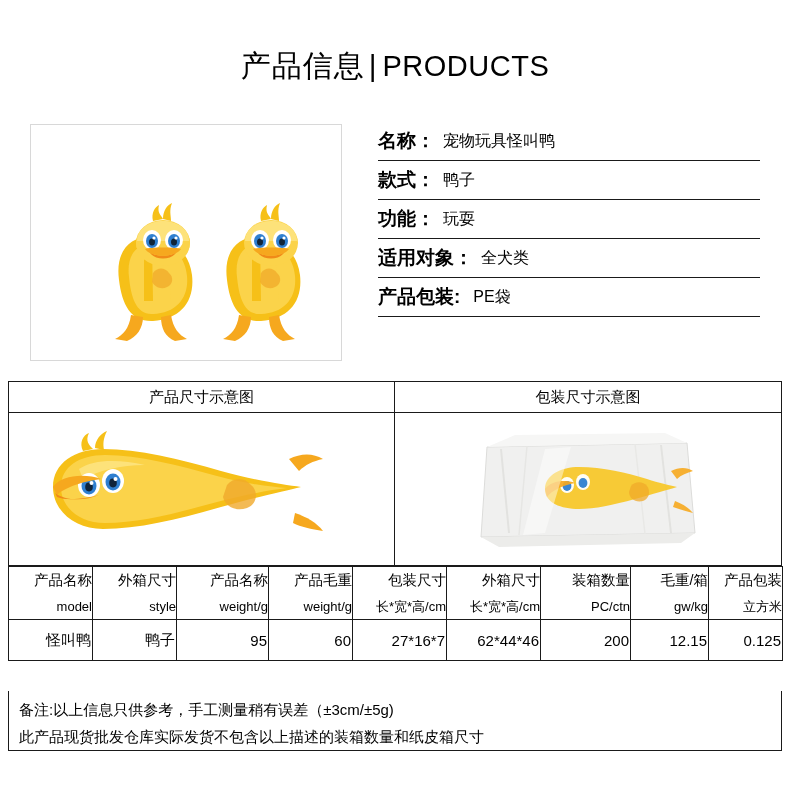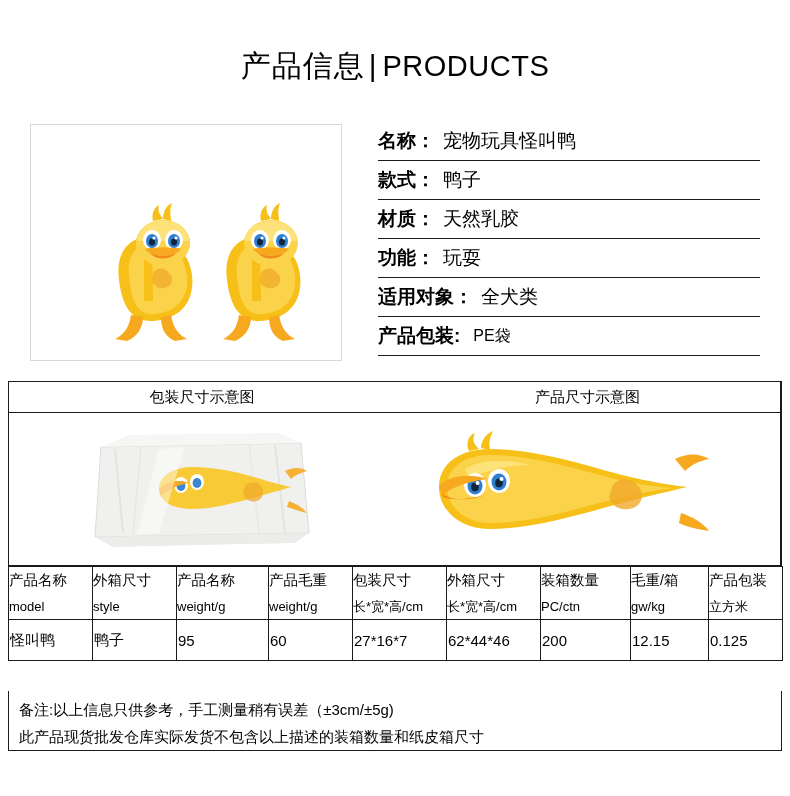--- a/index.html
+++ b/index.html
@@ -70,21 +70,21 @@
     display: flex;
     align-items: center;
     white-space: nowrap;
   }
   .spec-label {
     font-size: 19px;
     font-weight: bold;
     color: #000;
   }
   .spec-value {
-    font-size: 19px;
+    font-size: 16px;
     color: #000;
     margin-left: 8px;
   }
   .spec-row.pkg .spec-label { font-size: 19px; }
   .spec-row.pkg .spec-value { margin-left: 13px; font-size: 16px; }
 
   
   .diagrams {
     position: absolute;
     left: 8px;
@@ -131,21 +131,21 @@
   .data-table {
     position: absolute;
     left: 8px;
     top: 566px;
     width: 774px;
     border-collapse: collapse;
     table-layout: fixed;
   }
   .data-table th, .data-table td {
     border: 1px solid #1a1a1a;
-    text-align: left;
+    text-align: right;
     color: #000;
   }
   .data-table th {
     height: 48px;
     font-weight: normal;
     padding: 2px 0;
   }
   .data-table th .l1 {
     display: block;
     font-size: 14.5px;
@@ -258,38 +258,68 @@
   <div class="spec-list">
     <div class="spec-row">
       <span class="spec-label">名称：</span>
       <span class="spec-value">宠物玩具怪叫鸭</span>
     </div>
     <div class="spec-row">
       <span class="spec-label">款式：</span>
       <span class="spec-value">鸭子</span>
     </div>
     <div class="spec-row">
-      <span class="spec-label">材质：</span>
-      <span class="spec-value">天然乳胶</span>
-    </div>
-    <div class="spec-row">
       <span class="spec-label">功能：</span>
       <span class="spec-value">玩耍</span>
     </div>
     <div class="spec-row">
       <span class="spec-label">适用对象：</span>
       <span class="spec-value">全犬类</span>
     </div>
     <div class="spec-row pkg">
       <span class="spec-label">产品包装:</span>
       <span class="spec-value">PE袋</span>
     </div>
   </div>
 
   <div class="diagrams">
+    <div class="diagram-cell left">
+      <div class="diagram-title">产品尺寸示意图</div>
+      <div class="diagram-title-rule"></div>
+      <div class="diagram-art">
+        <svg width="386" height="152" viewBox="0 0 386 152">
+          <rect x="0" y="0" width="386" height="152" fill="#ffffff"></rect>
+
+          <path d="M280 46 C292 40 304 40 314 46 C304 48 296 52 290 58 Z" fill="#f6a81e"></path>
+          <path d="M286 100 C298 104 308 110 314 118 C302 116 292 114 284 110 Z" fill="#f6a81e"></path>
+
+          <path d="M44 74 C44 50 66 36 94 36 C130 36 170 46 212 58 C248 68 276 72 292 74 C276 78 248 84 212 94 C170 106 130 116 94 116 C66 116 44 98 44 74 Z" fill="#f6c018"></path>
+          <path d="M52 74 C52 54 70 42 96 42 C130 42 168 52 208 63 C238 71 262 74 278 75 C262 77 238 81 208 89 C168 100 130 110 96 110 C70 110 52 94 52 74 Z" fill="#fbd34a"></path>
+
+          <path d="M70 56 C84 46 110 46 136 52 C112 52 88 58 74 66 Z" fill="#fde27a"></path>
+
+          <path d="M74 38 C70 30 74 22 80 20 C76 28 80 32 84 36 Z" fill="#f6c018"></path>
+          <path d="M86 35 C86 27 92 20 98 18 C94 26 94 31 95 37 Z" fill="#f6c018"></path>
+
+          <ellipse cx="80" cy="72" rx="11" ry="12" fill="#ffffff"></ellipse>
+          <ellipse cx="104" cy="68" rx="11" ry="12" fill="#ffffff"></ellipse>
+          <ellipse cx="80" cy="73" rx="7.5" ry="8.5" fill="#2f7fd0"></ellipse>
+          <ellipse cx="104" cy="69" rx="7.5" ry="8.5" fill="#2f7fd0"></ellipse>
+          <ellipse cx="80" cy="74" rx="3.8" ry="4.4" fill="#10243a"></ellipse>
+          <ellipse cx="104" cy="70" rx="3.8" ry="4.4" fill="#10243a"></ellipse>
+          <ellipse cx="82.5" cy="70" rx="2" ry="2" fill="#ffffff"></ellipse>
+          <ellipse cx="106.5" cy="66" rx="2" ry="2" fill="#ffffff"></ellipse>
+
+          <path d="M44 74 C52 62 76 60 92 66 C76 68 56 74 48 82 Z" fill="#f6a81e"></path>
+          <path d="M46 80 C56 88 76 88 90 82 C76 86 58 88 48 84 Z" fill="#f08a18"></path>
+
+          <path d="M218 72 C224 64 236 64 242 72 C250 78 248 92 238 95 C226 99 216 93 214 84 Z" fill="#f0a92a" opacity="0.8"></path>
+        </svg>
+      </div>
+    </div>
     <div class="diagram-cell right">
       <div class="diagram-title">包装尺寸示意图</div>
       <div class="diagram-title-rule"></div>
       <div class="diagram-art">
         <svg width="386" height="152" viewBox="0 0 386 152">
           <rect x="0" y="0" width="386" height="152" fill="#ffffff"></rect>
 
           <path d="M92 34 L292 30 L300 120 L86 124 Z" fill="#f0f0ef" stroke="#dcdcda" stroke-width="1"></path>
           <path d="M92 34 L120 22 L270 20 L292 30 Z" fill="#f6f6f5"></path>
           <path d="M86 124 L104 134 L286 130 L300 120 Z" fill="#ececea"></path>
@@ -303,54 +333,20 @@
           <path d="M276 58 C284 54 292 54 298 58 C292 60 286 62 282 66 Z" fill="#f6a81e" opacity="0.9"></path>
           <path d="M280 88 C288 91 294 95 298 100 C290 98 284 96 278 94 Z" fill="#f6a81e" opacity="0.9"></path>
           <ellipse cx="172" cy="72" rx="7" ry="8" fill="#ffffff" opacity="0.95"></ellipse>
           <ellipse cx="188" cy="69" rx="7" ry="8" fill="#ffffff" opacity="0.95"></ellipse>
           <ellipse cx="172" cy="73" rx="4.4" ry="5" fill="#2f7fd0" opacity="0.95"></ellipse>
           <ellipse cx="188" cy="70" rx="4.4" ry="5" fill="#2f7fd0" opacity="0.95"></ellipse>
           <path d="M150 76 C156 68 170 66 180 70 C168 72 156 78 152 84 Z" fill="#f6a81e" opacity="0.92"></path>
           <path d="M236 73 C240 68 248 68 252 73 C256 78 254 86 248 88 C240 90 234 85 234 79 Z" fill="#f0a92a" opacity="0.75"></path>
 
           <path d="M150 36 L176 34 L150 120 L128 122 Z" fill="#ffffff" opacity="0.45"></path>
-        </svg>
-      </div>
-    </div>
-    <div class="diagram-cell left">
-      <div class="diagram-title">产品尺寸示意图</div>
-      <div class="diagram-title-rule"></div>
-      <div class="diagram-art">
-        <svg width="386" height="152" viewBox="0 0 386 152">
-          <rect x="0" y="0" width="386" height="152" fill="#ffffff"></rect>
-
-          <path d="M280 46 C292 40 304 40 314 46 C304 48 296 52 290 58 Z" fill="#f6a81e"></path>
-          <path d="M286 100 C298 104 308 110 314 118 C302 116 292 114 284 110 Z" fill="#f6a81e"></path>
-
-          <path d="M44 74 C44 50 66 36 94 36 C130 36 170 46 212 58 C248 68 276 72 292 74 C276 78 248 84 212 94 C170 106 130 116 94 116 C66 116 44 98 44 74 Z" fill="#f6c018"></path>
-          <path d="M52 74 C52 54 70 42 96 42 C130 42 168 52 208 63 C238 71 262 74 278 75 C262 77 238 81 208 89 C168 100 130 110 96 110 C70 110 52 94 52 74 Z" fill="#fbd34a"></path>
-
-          <path d="M70 56 C84 46 110 46 136 52 C112 52 88 58 74 66 Z" fill="#fde27a"></path>
-
-          <path d="M74 38 C70 30 74 22 80 20 C76 28 80 32 84 36 Z" fill="#f6c018"></path>
-          <path d="M86 35 C86 27 92 20 98 18 C94 26 94 31 95 37 Z" fill="#f6c018"></path>
-
-          <ellipse cx="80" cy="72" rx="11" ry="12" fill="#ffffff"></ellipse>
-          <ellipse cx="104" cy="68" rx="11" ry="12" fill="#ffffff"></ellipse>
-          <ellipse cx="80" cy="73" rx="7.5" ry="8.5" fill="#2f7fd0"></ellipse>
-          <ellipse cx="104" cy="69" rx="7.5" ry="8.5" fill="#2f7fd0"></ellipse>
-          <ellipse cx="80" cy="74" rx="3.8" ry="4.4" fill="#10243a"></ellipse>
-          <ellipse cx="104" cy="70" rx="3.8" ry="4.4" fill="#10243a"></ellipse>
-          <ellipse cx="82.5" cy="70" rx="2" ry="2" fill="#ffffff"></ellipse>
-          <ellipse cx="106.5" cy="66" rx="2" ry="2" fill="#ffffff"></ellipse>
-
-          <path d="M44 74 C52 62 76 60 92 66 C76 68 56 74 48 82 Z" fill="#f6a81e"></path>
-          <path d="M46 80 C56 88 76 88 90 82 C76 86 58 88 48 84 Z" fill="#f08a18"></path>
-
-          <path d="M218 72 C224 64 236 64 242 72 C250 78 248 92 238 95 C226 99 216 93 214 84 Z" fill="#f0a92a" opacity="0.8"></path>
         </svg>
       </div>
     </div>
   </div>
 
   <table class="data-table">
     <colgroup>
       <col style="width:84px">
         <col style="width:84px">
         <col style="width:92px">

